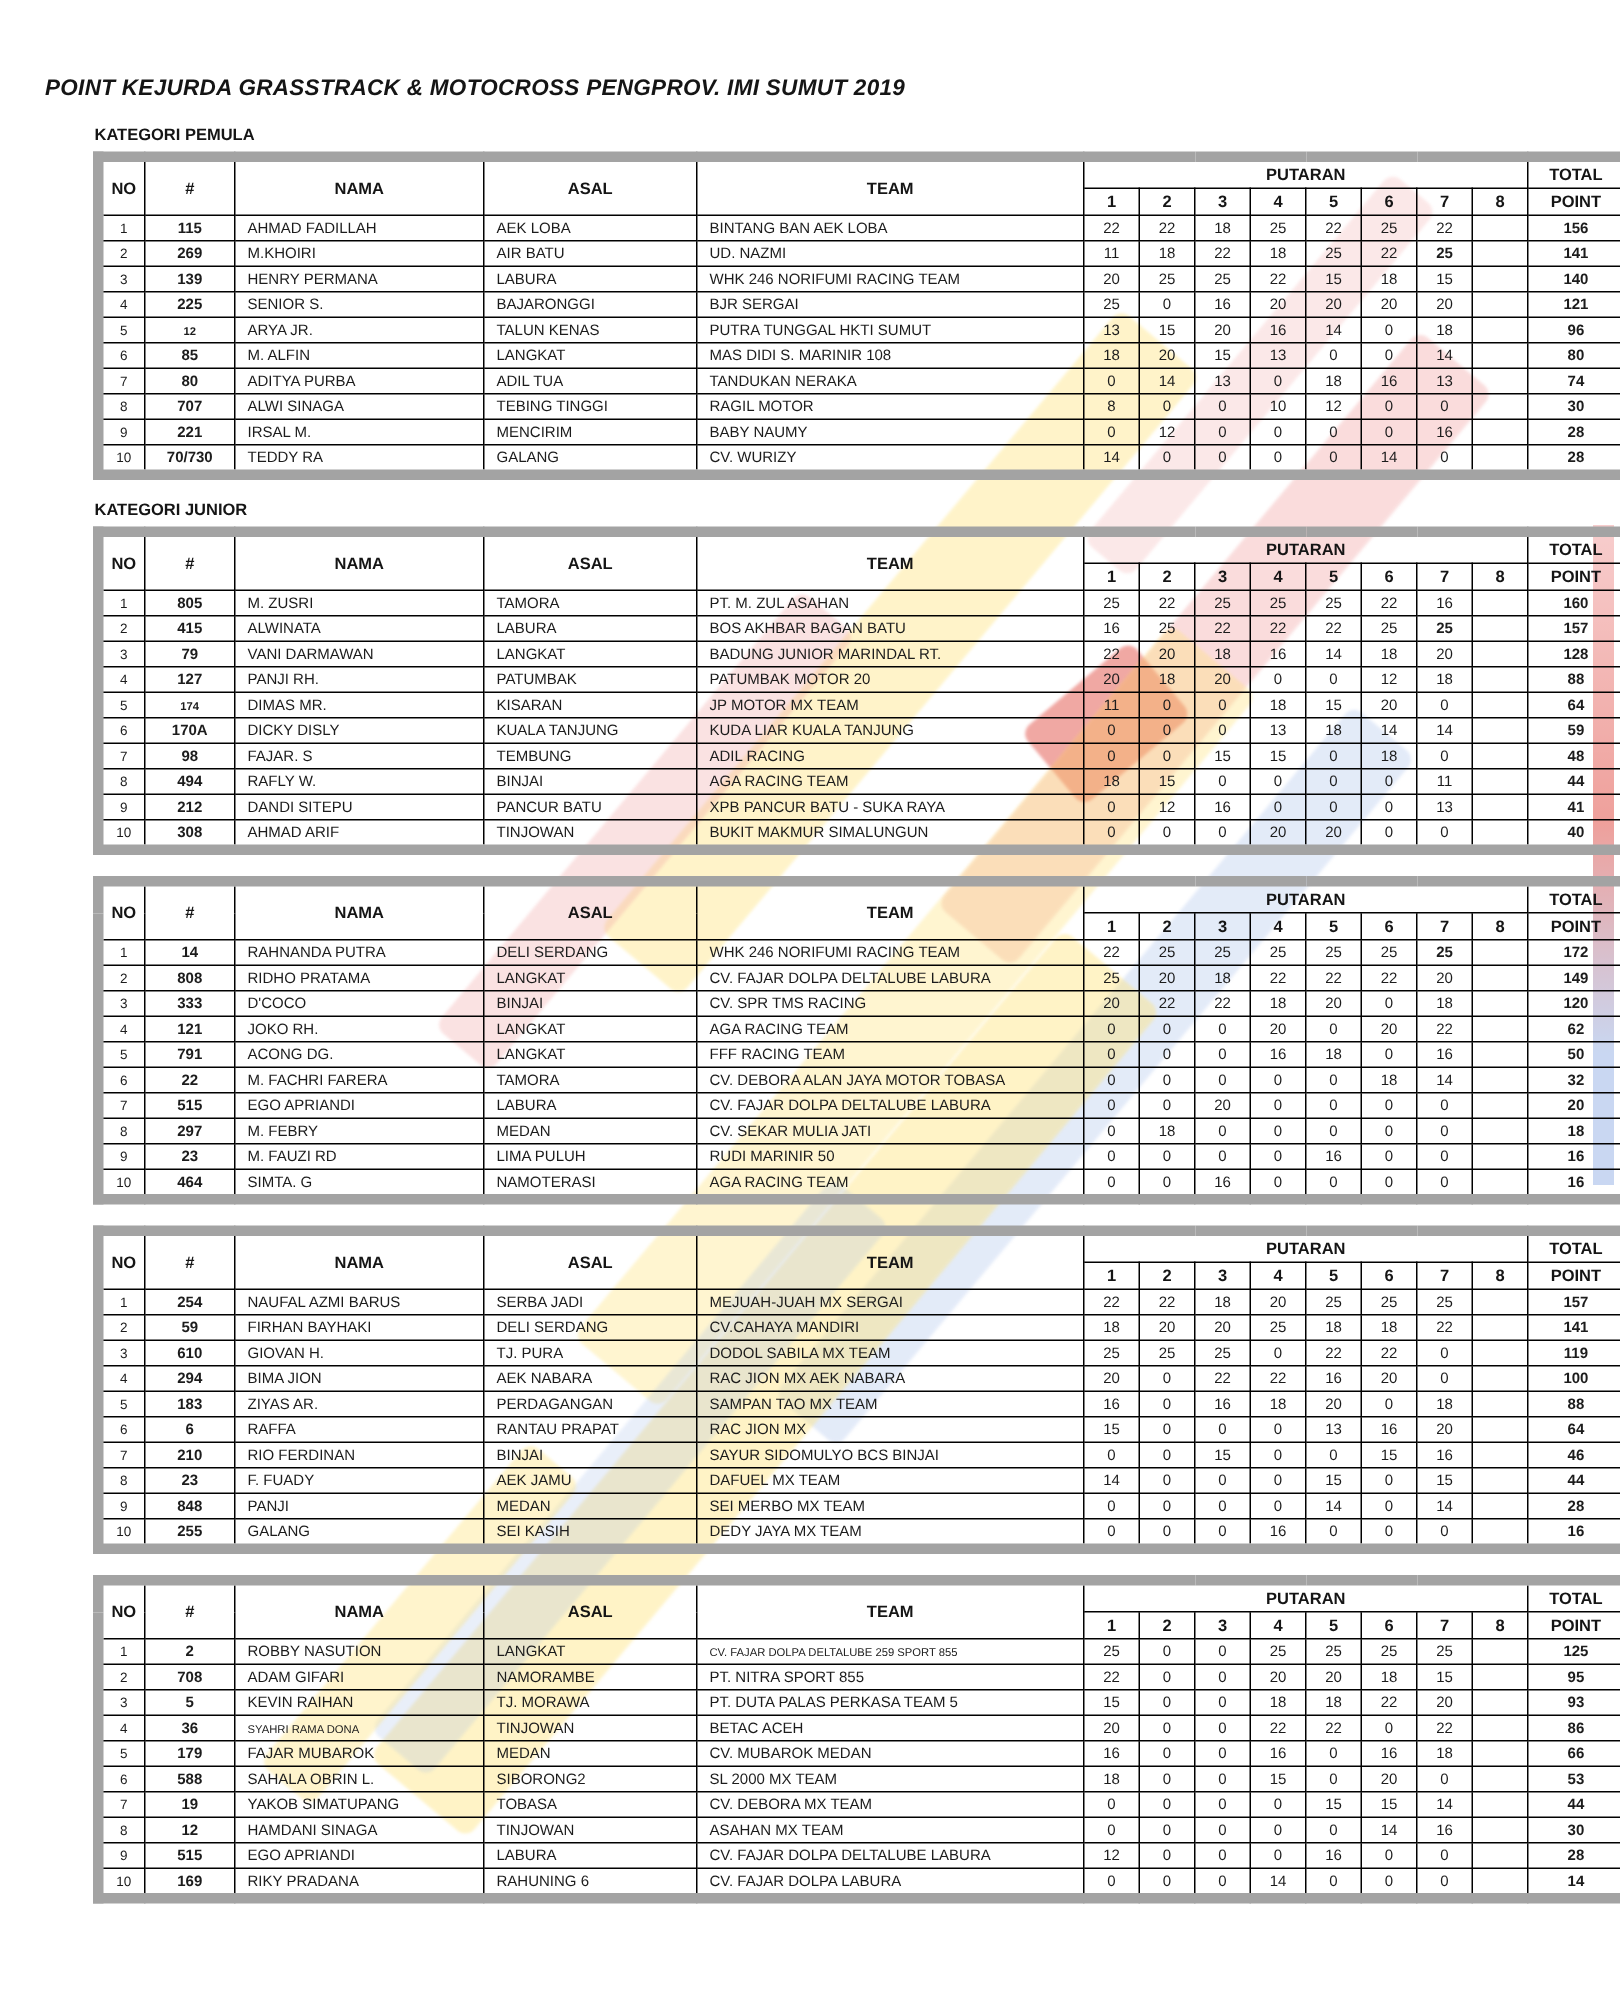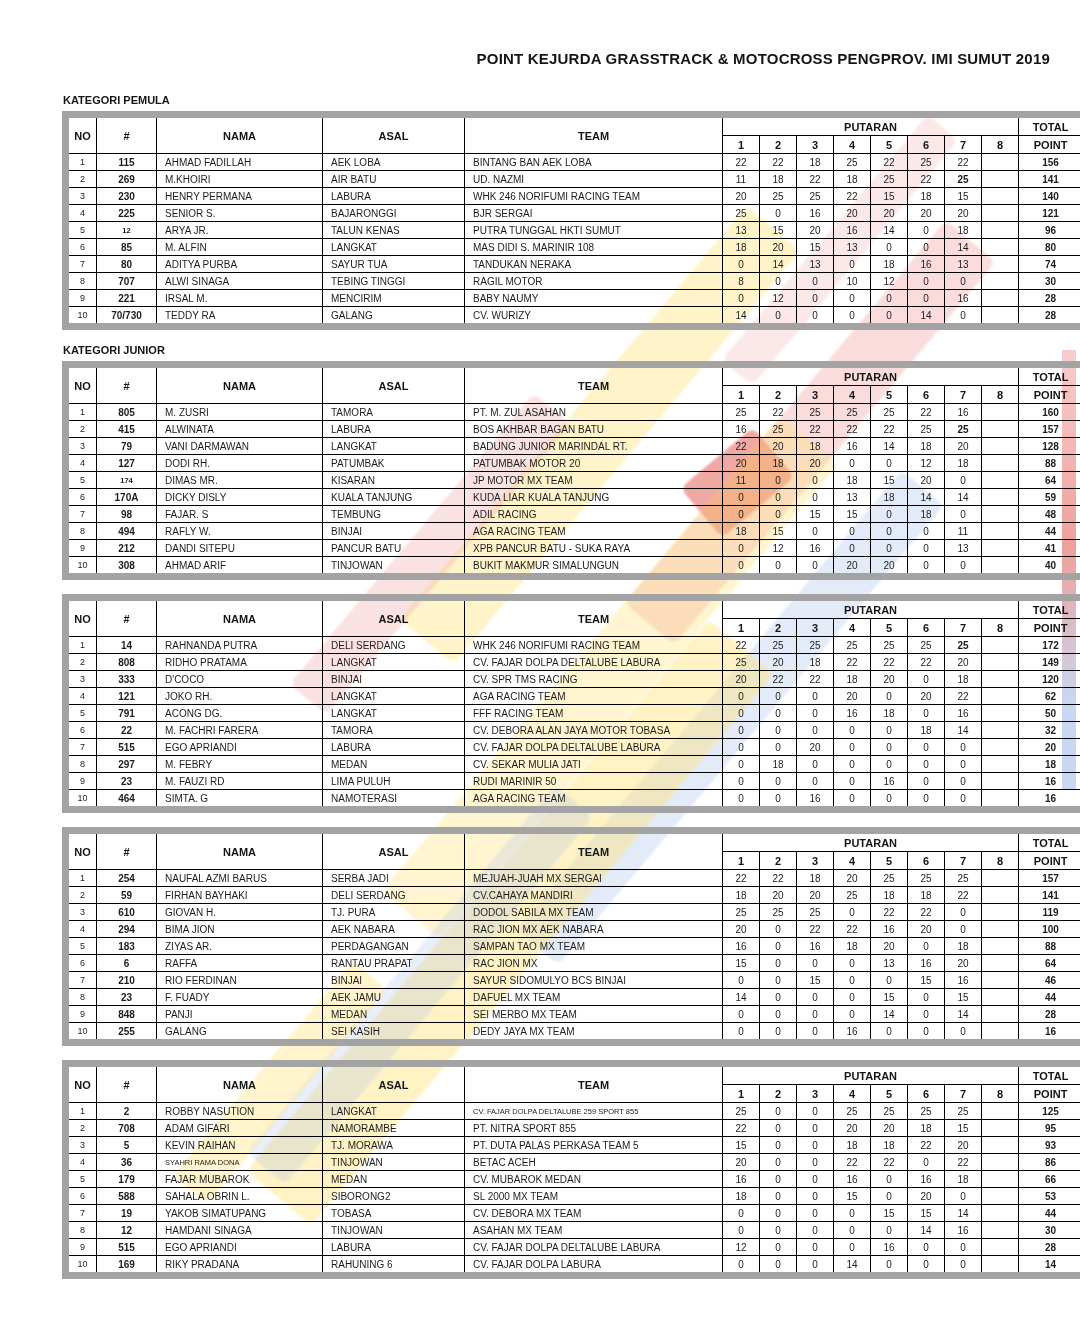--- a/index.html
+++ b/index.html
@@ -7,22 +7,22 @@
     width:1080px;height:1341px;background:#ffffff;position:relative;overflow:hidden;
     font-family:"Liberation Sans", sans-serif;color:#111;
   }
   
   .watermark{position:absolute;inset:0;z-index:0;pointer-events:none;}
   .wm-band{position:absolute;border-radius:8px;filter:blur(1px);}
   .wm-edge{position:absolute;filter:blur(.5px);}
   
   .page{position:relative;z-index:1;padding:50px 30px 0 30px;}
   .title{
-    font-size:15px;font-weight:bold;text-align:right;margin:0 0 27px 0;
-    line-height:17px;letter-spacing:.2px;color:#151515;
+    font-size:15px;font-weight:bold;text-align:left;margin:0 0 17px 0;
+    line-height:17px;letter-spacing:.2px;color:#151515;font-style:italic;
   }
   .cat-section{margin-bottom:14px;padding-left:32px;}
   .cat-label{font-size:11px;font-weight:bold;margin:0 0 4px 1px;line-height:13px;color:#151515;}
   table.standings{
     border-collapse:collapse;table-layout:fixed;width:1020px;
     border:7px solid #a3a3a3;background:transparent;
   }
   .standings th,.standings td{
     border:1px solid #000;overflow:hidden;white-space:nowrap;vertical-align:middle;
   }
@@ -127,21 +127,21 @@
               <td class="c">22</td>
               <td class="c">18</td>
               <td class="c">25</td>
               <td class="c">22</td>
               <td class="c boldv">25</td>
               <td class="c"></td>
               <td class="total">141</td>
             </tr>
             <tr>
               <td class="no">3</td>
-              <td class="num">230</td>
+              <td class="num">139</td>
               <td class="l">HENRY PERMANA</td>
               <td class="l">LABURA</td>
               <td class="l">WHK 246 NORIFUMI RACING TEAM</td>
               <td class="c">20</td>
               <td class="c">25</td>
               <td class="c">25</td>
               <td class="c">22</td>
               <td class="c">15</td>
               <td class="c">18</td>
               <td class="c">15</td>
@@ -193,21 +193,21 @@
               <td class="c">0</td>
               <td class="c">0</td>
               <td class="c">14</td>
               <td class="c"></td>
               <td class="total">80</td>
             </tr>
             <tr>
               <td class="no">7</td>
               <td class="num">80</td>
               <td class="l">ADITYA PURBA</td>
-              <td class="l">SAYUR TUA</td>
+              <td class="l">ADIL TUA</td>
               <td class="l">TANDUKAN NERAKA</td>
               <td class="c">0</td>
               <td class="c">14</td>
               <td class="c">13</td>
               <td class="c">0</td>
               <td class="c">18</td>
               <td class="c">16</td>
               <td class="c">13</td>
               <td class="c"></td>
               <td class="total">74</td>
@@ -349,21 +349,21 @@
               <td class="c">16</td>
               <td class="c">14</td>
               <td class="c">18</td>
               <td class="c">20</td>
               <td class="c"></td>
               <td class="total">128</td>
             </tr>
             <tr>
               <td class="no">4</td>
               <td class="num">127</td>
-              <td class="l">DODI RH.</td>
+              <td class="l">PANJI RH.</td>
               <td class="l">PATUMBAK</td>
               <td class="l">PATUMBAK MOTOR 20</td>
               <td class="c">20</td>
               <td class="c">18</td>
               <td class="c">20</td>
               <td class="c">0</td>
               <td class="c">0</td>
               <td class="c">12</td>
               <td class="c">18</td>
               <td class="c"></td>

